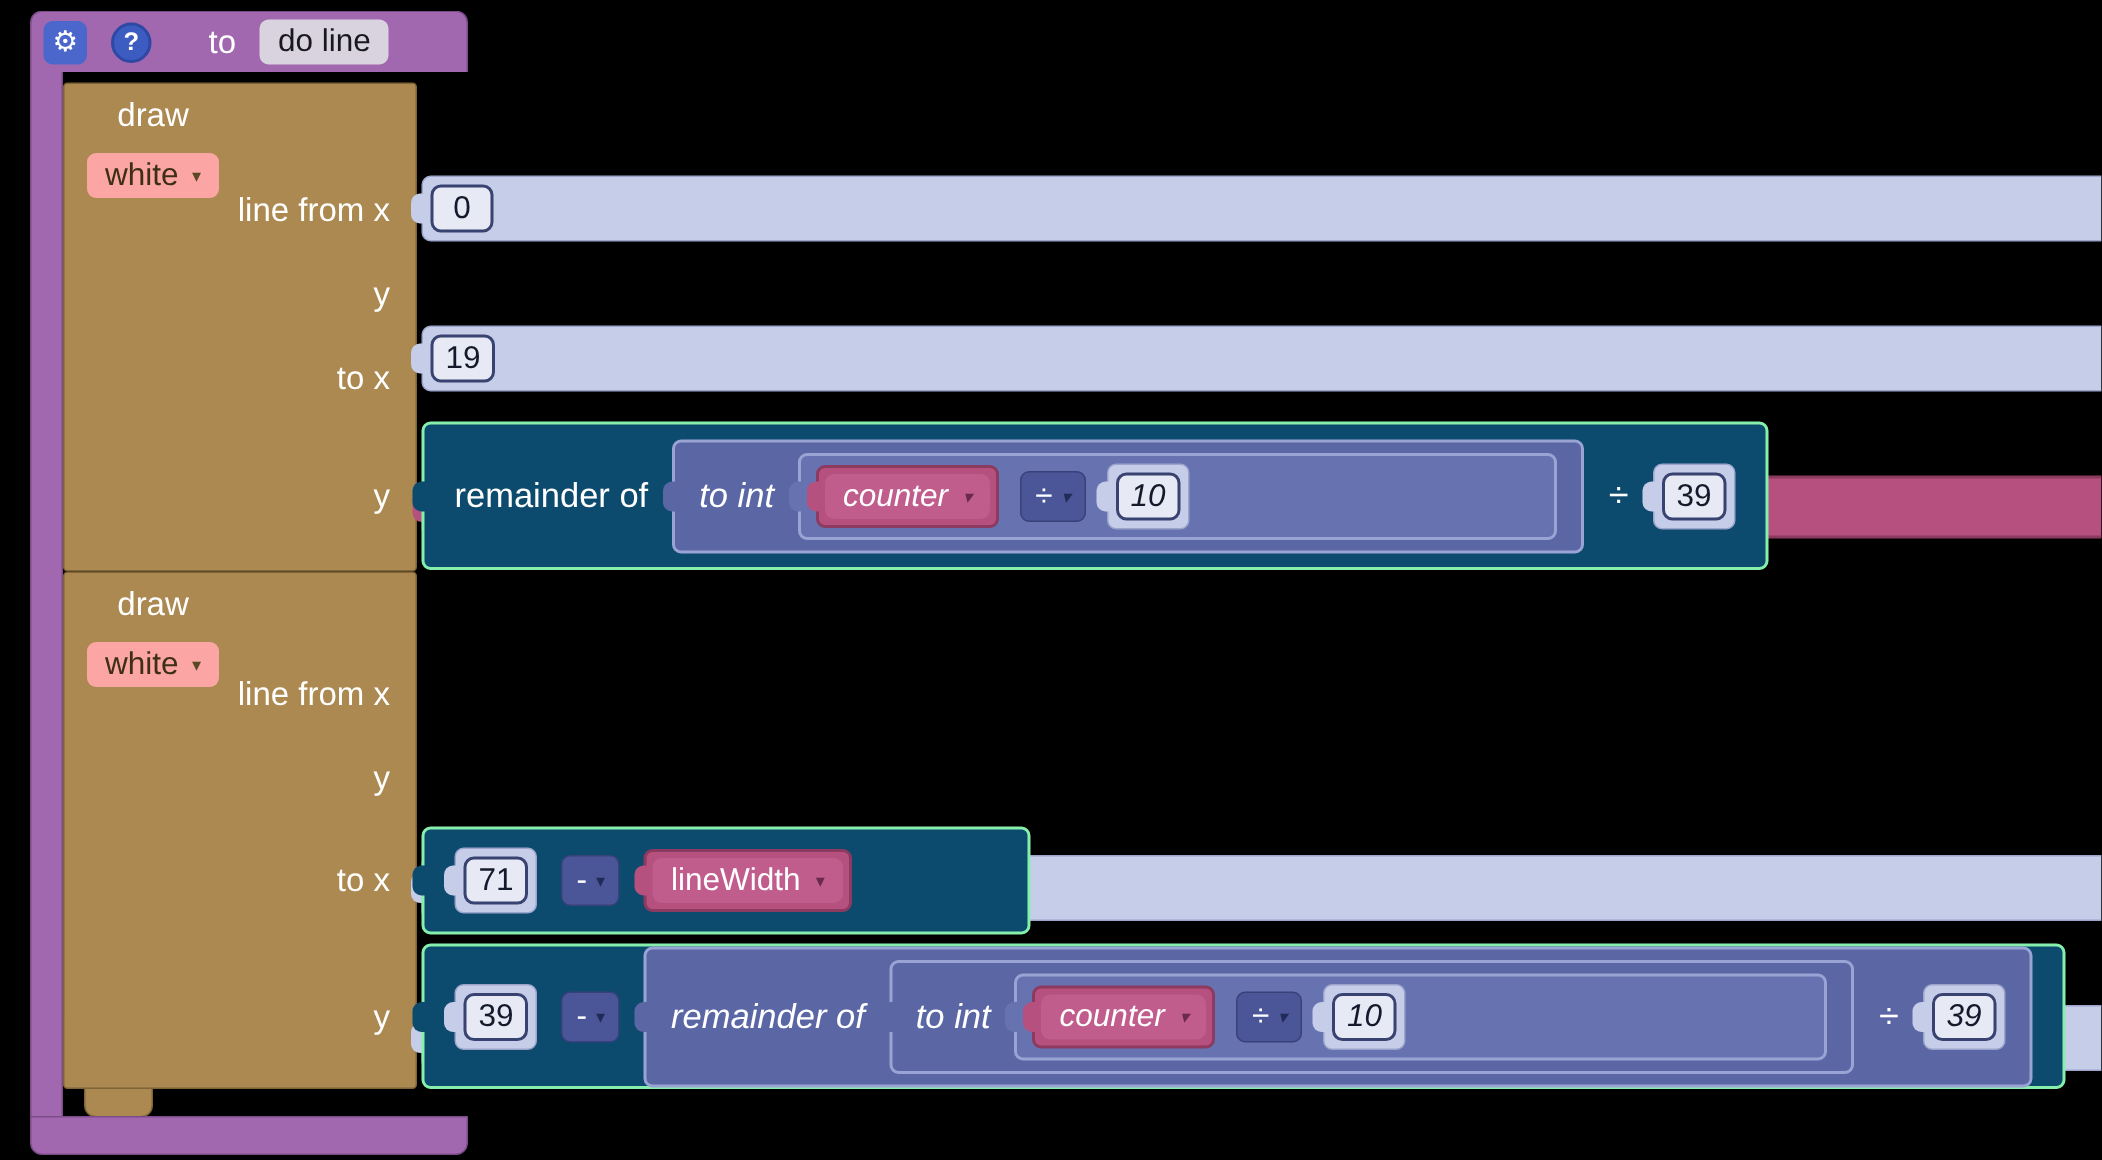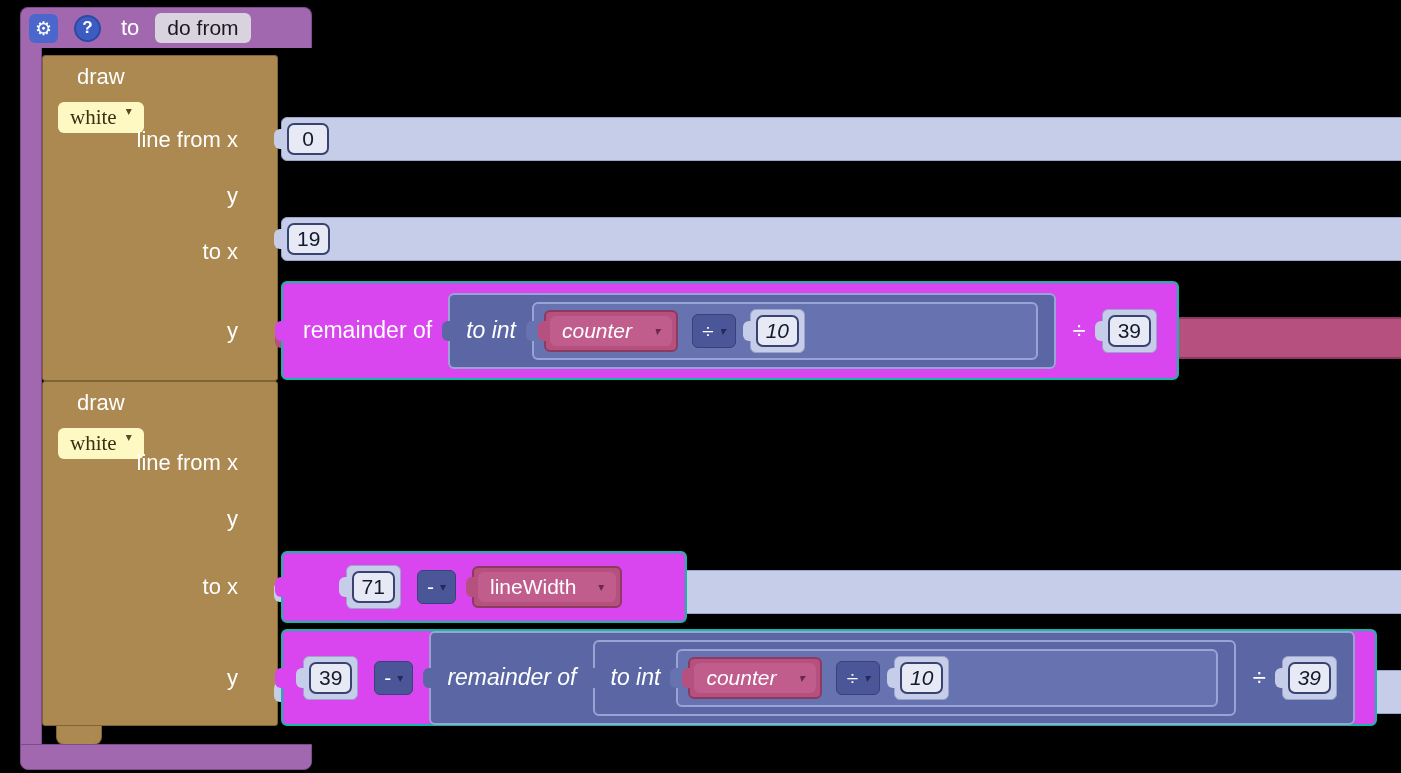--- a/index.html
+++ b/index.html
@@ -9,52 +9,52 @@
   .abs { position:absolute; }
 
   
   .proc-header { left:20px; top:7px; width:292px; height:41px; background:#a268af;
     border:1px solid #7c4b89; border-bottom:none; border-radius:8px 8px 0 0;
     display:flex; align-items:center; padding:0 8px; gap:16px; z-index:3; }
   .gear-btn { width:29px; height:29px; border-radius:6px; background:#4c67cc; color:#fff;
     font-size:19px; display:flex; align-items:center; justify-content:center; cursor:pointer; }
   .help-btn { width:27px; height:27px; border-radius:50%; background:#3d5cc2; border:2px solid #2e49a3;
     color:#fff; font-size:17px; font-weight:bold; display:flex; align-items:center; justify-content:center; cursor:pointer; }
-  .proc-to { color:#fff; font-size:22px; margin-left:4px; }
+  .proc-to { color:#fff; font-size:22px; margin-left:22px; }
   .proc-name { background:#d9d3e0; border-radius:6px; padding:3px 12px; font-size:21px; color:#18181f; cursor:text; }
   .proc-spine { left:20px; top:47px; width:22px; height:698px; background:#a268af;
     border-left:1px solid #7c4b89; border-right:1px solid #7c4b89; }
   .proc-footer { left:20px; top:744px; width:292px; height:26px; background:#a268af;
     border:1px solid #7c4b89; border-radius:0 0 8px 8px; z-index:2; }
 
   
   .draw-body { left:42px; width:236px; background:#ab8950; border:1px solid #7e6437; border-radius:3px; }
   .db1 { top:55px; height:326px; }
   .db2 { top:381px; height:345px; }
   .draw-stub { left:56px; top:726px; width:46px; height:19px; background:#ab8950;
     border:1px solid #7e6437; border-top:none; border-radius:0 0 8px 8px; }
   .draw-row { left:58px; display:flex; align-items:center; gap:12px; height:40px;flex-direction:column; }
   .t-label { color:#fff; font-size:22px; }
-  .color-dd { background:#fef9c3; border-radius:6px; padding:3px 12px; display:flex;
-    gap:9px; color:#3c2f15; font-size:21px; cursor:pointer;font-family:Liberation Serif, serif; }
-  .row-label { left:28px; width:224px; color:#fff; font-size:22px; display:flex;
+  .color-dd { background:#fca5a5; border-radius:6px; padding:3px 12px; display:flex;
+    align-items:center; gap:9px; color:#3c2f15; font-size:21px; cursor:pointer; }
+  .row-label { left:50px; width:224px; color:#fff; font-size:22px; display:flex;
     align-items:center; justify-content:flex-end; padding-right:14px; }
 
   
   .num-shadow { padding:5px; background:#c6cde8; border:1px solid #9ba4cb; border-radius:6px;
     position:relative; display:flex; align-items:center; }
   .num-field { height:32px; min-width:42px; padding:0 8px; font-size:21px; border:2px solid #394371;
     border-radius:7px; background:#e7eaf5; color:#14192b; display:flex; align-items:center;
     justify-content:center; cursor:text; }
   .var-blk { background:#b5507f; border:2px solid #8d3a61; border-radius:6px; padding:4px;
     position:relative; display:flex; align-items:center; cursor:pointer; }
   .var-field { background:#c05d8c; border-radius:6px; padding:3px 12px; display:flex;
-    align-items:center; gap:22px; color:#fff; font-size:21px; white-space:nowrap; }
-  .expr { background:#d946ef; border:2px solid #14b8a6; border-radius:6px; display:flex;
-    align-items:center; gap:16px; padding:0 20px; position:absolute; color:#fff;justify-content:center; }
+    align-items:center; gap:10px; color:#fff; font-size:21px; white-space:nowrap; }
+  .expr { background:#0c4a6e; border:2px solid #86efac; border-radius:6px; display:flex;
+    align-items:center; gap:16px; padding:0 20px; position:absolute; color:#fff; }
   .e-label { font-size:23px; color:#fff; white-space:nowrap; }
   .op-label { font-size:24px; }
   .expr-nested { background:#5b67a5; border:2px solid #9aa4d4; border-radius:6px; display:flex;
     align-items:center; gap:16px; padding:7px 16px; position:relative;font-style:italic; }
   .expr-inner { background:#6773b0; border:2px solid #9aa4d4; border-radius:6px; display:flex;
     align-items:center; gap:14px; padding:5px 10px; position:relative; }
   .grow { flex:1; }
   .op-dd { background:#4a5697; border:1px solid #37417a; border-radius:6px; padding:4px 9px;
     display:flex; align-items:center; gap:6px; color:#fff; font-size:21px; position:relative; cursor:pointer; }
   .arrow { font-size:12px; line-height:1; }
@@ -72,21 +72,21 @@
 <body>
 
 <div class="canvas">
 
   <div class="abs proc-spine"></div>
   <div class="abs proc-footer"></div>
   <div class="abs proc-header">
     <div class="gear-btn">⚙</div>
     <div class="help-btn">?</div>
     <span class="proc-to">to</span>
-    <div class="proc-name">do from</div>
+    <div class="proc-name">do line</div>
   </div>
 
   <div class="abs draw-body db1"></div>
 
   <div class="abs draw-row" style="top:64px">
     <span class="t-label">draw</span>
     <div class="color-dd">
       <span>white</span>
       <span class="arrow arrow-tan">▾</span>
     </div>

